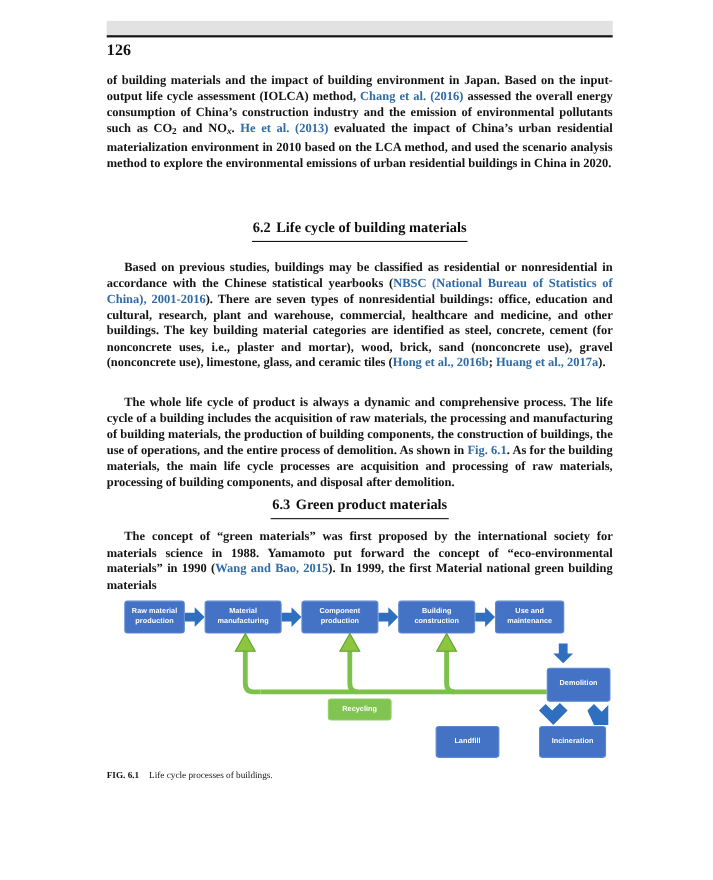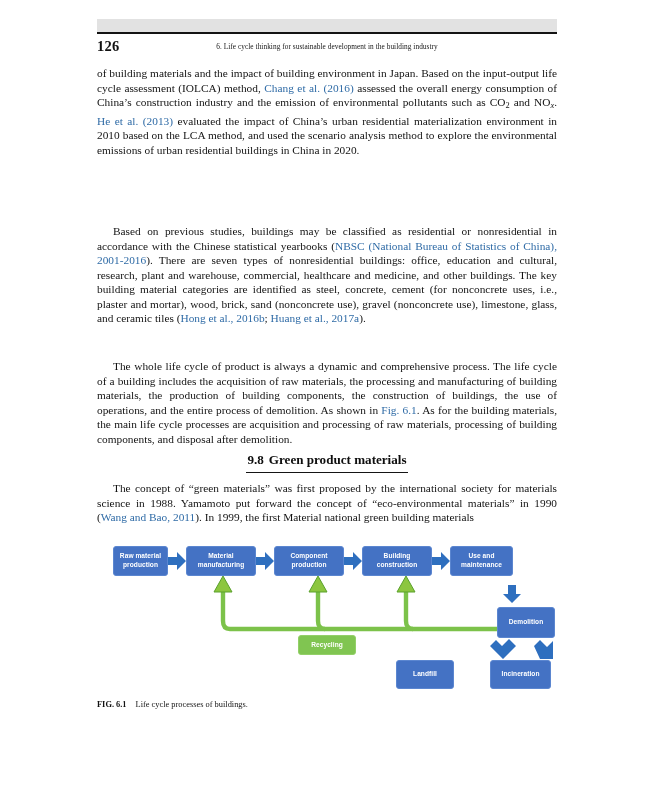--- a/index.html
+++ b/index.html
@@ -62,20 +62,21 @@
   .col {
     position: absolute;
     left: 97px;
     width: 460px;
     font-size: 11.35px;
     line-height: 14.55px;
     text-align: justify;
     text-justify: inter-word;
     color: #131313;
     hyphens: manual;
+    font-weight: bold;
   }
   .col p {
     margin: 0;
   }
   .col p.ind {
     text-indent: 16px;
   }
   .lnk {
     color: #2f6ba6;
   }
@@ -162,43 +163,47 @@
 </style>
 </head>
 <body>
 
 <div class="page">
 
   <div class="top-band"></div>
   <div class="top-rule"></div>
 
   <div class="folio">126</div>
-  <div class="runhead">6. Life cycle thinking for sustainable development in the building industry</div>
 
   <div class="col" style="top:66px;">
     <p><span>of building materials and the impact of building environment in Japan. Based on the input-output life cycle assessment (IOLCA) method, </span><span class="lnk">Chang et al. (2016)</span><span> assessed the overall energy consumption of China’s construction industry and the emission of environmental pollutants such as CO</span><sub>2</sub><span> and NO</span><sub><i>x</i></sub><span>. </span><span class="lnk">He et al. (2013)</span><span> evaluated the impact of China’s urban residential materialization environment in 2010 based on the LCA method, and used the scenario analysis method to explore the environmental emissions of urban residential buildings in China in 2020.</span></p>
   </div>
 
-
-  <div class="col" style="top:224px;">
+  <div class="sect" style="top:198px;">
+    <span class="sect-inner">
+      <span class="num">6.2</span><span>Life cycle of building materials</span>
+    </span>
+  </div>
+
+  <div class="col" style="top:236px;">
     <p class="ind"><span>Based on previous studies, buildings may be classified as residential or nonresidential in accordance with the Chinese statistical yearbooks (</span><span class="lnk">NBSC (National Bureau of Statistics of China), 2001-2016</span><span>). There are seven types of nonresidential buildings: office, education and cultural, research, plant and warehouse, commercial, healthcare and medicine, and other buildings. The key building material categories are identified as steel, concrete, cement (for nonconcrete uses, i.e., plaster and mortar), wood, brick, sand (nonconcrete use), gravel (nonconcrete use), limestone, glass, and ceramic tiles (</span><span class="lnk">Hong et al., 2016b</span><span>; </span><span class="lnk">Huang et al., 2017a</span><span>).</span></p>
   </div>
 
   <div class="col" style="top:359px;">
     <p class="ind"><span>The whole life cycle of product is always a dynamic and comprehensive process. The life cycle of a building includes the acquisition of raw materials, the processing and manufacturing of building materials, the production of building components, the construction of buildings, the use of operations, and the entire process of demolition. As shown in </span><span class="lnk">Fig. 6.1</span><span>. As for the building materials, the main life cycle processes are acquisition and processing of raw materials, processing of building components, and disposal after demolition.</span></p>
   </div>
 
   <div class="sect" style="top:450px;">
     <span class="sect-inner">
-      <span class="num">9.8</span><span>Green product materials</span>
+      <span class="num">6.3</span><span>Green product materials</span>
     </span>
   </div>
 
   <div class="col" style="top:481px;">
-    <p class="ind"><span>The concept of “green materials” was first proposed by the international society for materials science in 1988. Yamamoto put forward the concept of “eco-environmental materials” in 1990  (</span><span class="lnk">Wang and Bao, 2011</span><span>). In 1999, the first Material national green building materials</span></p>
+    <p class="ind"><span>The concept of “green materials” was first proposed by the international society for materials science in 1988. Yamamoto put forward the concept of “eco-environmental materials” in 1990  (</span><span class="lnk">Wang and Bao, 2015</span><span>). In 1999, the first Material national green building materials</span></p>
   </div>
 
   <div class="figure">
 
     <svg class="fig-canvas" viewBox="0 0 460 160" width="460" height="160">
       <defs>
         <g id="rarrow"></g>
       </defs>
 
       <g fill="#2e6fbf">

